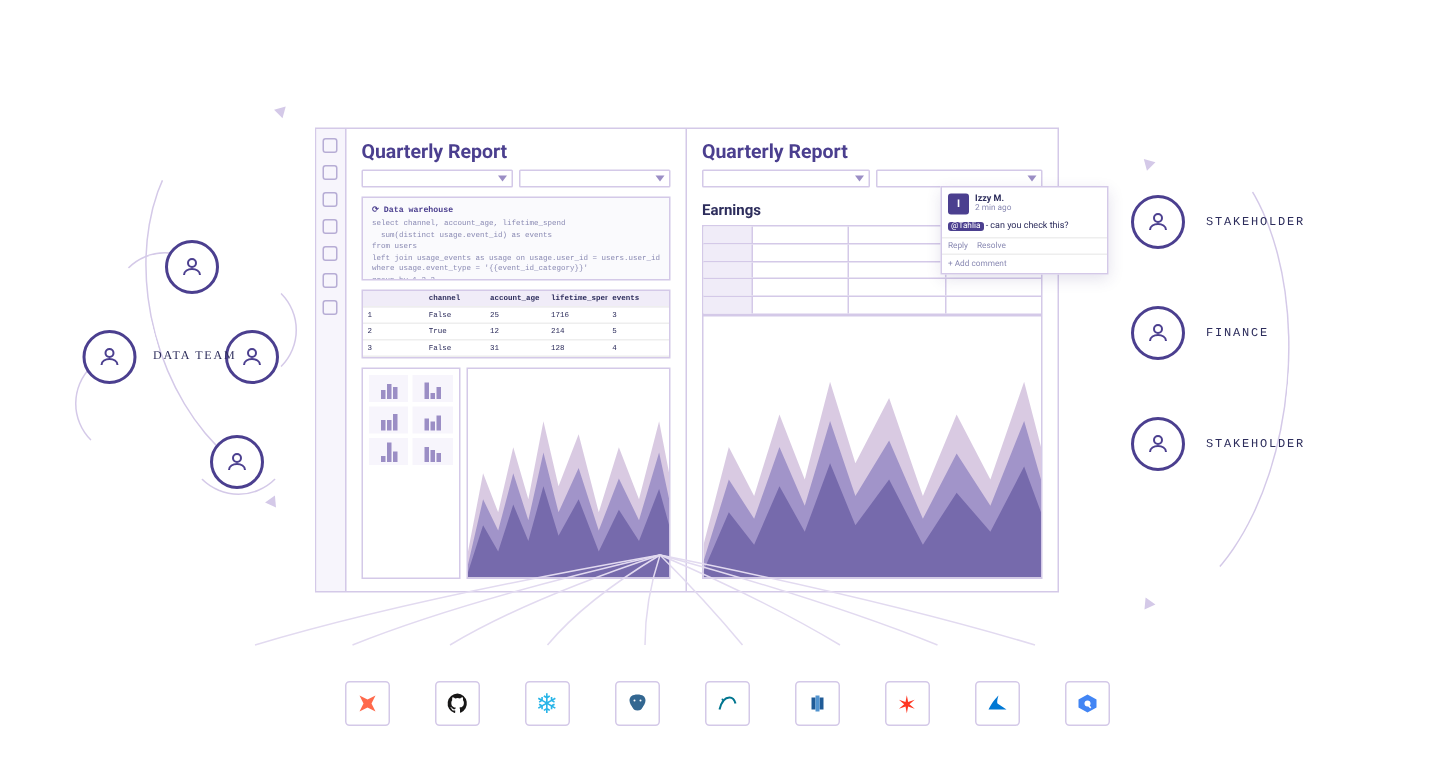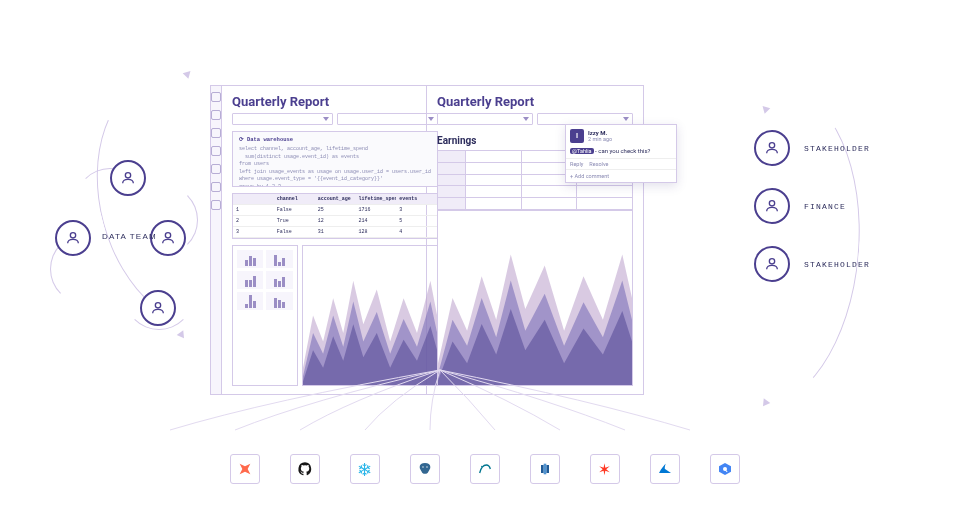--- a/index.html
+++ b/index.html
@@ -41,21 +41,21 @@
   .data-team-wrap .p1 { top: 10px; left: 80px; }
   .data-team-wrap .p2 { top: 70px; left: 25px; }
   .data-team-wrap .p3 { top: 70px; left: 120px; }
   .data-team-wrap .p4 { top: 140px; left: 110px; }
   .data-team-label {
     position: absolute;
     top: 82px;
     left: 72px;
     font-size: 8px;
     letter-spacing: 0.15em;
-    font-family: Liberation Sans, sans-serif;
+    font-family: Liberation Serif, serif;
     color: var(--text-dark);
     white-space: nowrap;
   }
 
   
   .arc {
     position: absolute;
     border: 1px solid var(--gray-border);
     border-radius: 50%;
     pointer-events: none;
@@ -97,21 +97,21 @@
   .ah-left-top { left:184px; top:70px; border-bottom:7px solid var(--gray-border); transform:rotate(45deg); }
   .ah-left-bot { left:178px; top:332px; border-top:7px solid var(--gray-border); transform:rotate(-35deg); }
   .ah-right-top { right:200px; top:105px; border-bottom:7px solid var(--gray-border); transform:rotate(-45deg); }
   .ah-right-bot { right:200px; top:400px; border-top:7px solid var(--gray-border); transform:rotate(35deg); }
 
   
   .panels {
     position: absolute;
     left: 210px;
     top: 85px;
-    width: 434px;
+    width: 496px;
     height: 310px;
     border: 1px solid var(--gray-border);
     background: #fff;
     display: flex;
   }
   .panel-left {
     width: 50%;
     border-right: 1px solid var(--gray-border);
     display: flex;
   }
@@ -330,21 +330,21 @@
   }
 
   
   .stakeholders {
     position: absolute;
     right: 45px;
     top: 130px;
     width: 170px;
     display: flex;
     flex-direction: column;
-    gap: 22px;
+    gap: 38px;
   }
   .stake-row {
     display: flex;
     align-items: center;
     gap: 14px;
   }
   .stake-row .person-outline {
     position: static;
   }
   .stake-label {

